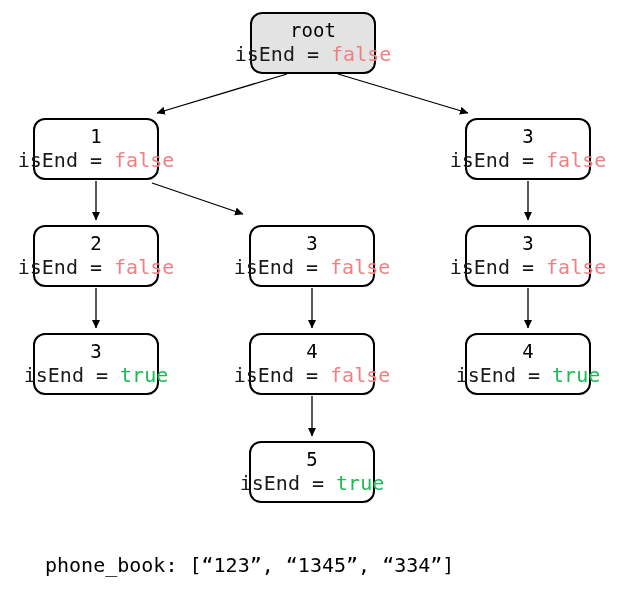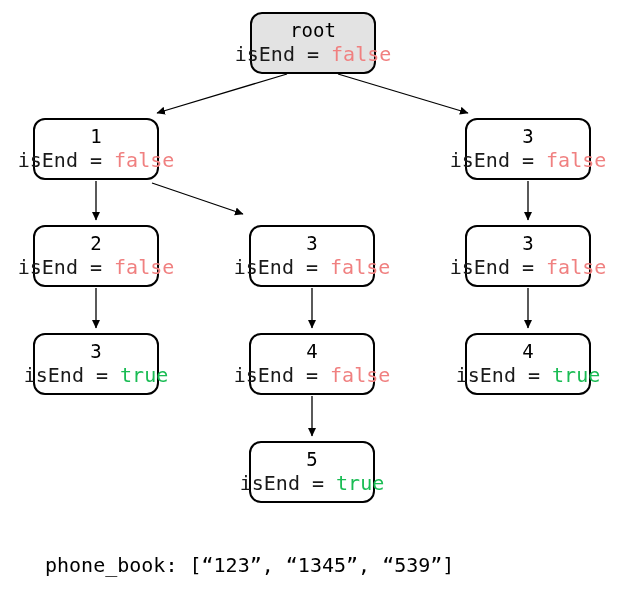--- a/index.html
+++ b/index.html
@@ -109,15 +109,15 @@
     </div>
   </div>
 
   <div class="node" style="left:249px;top:441px;">
     <div class="node-label">5</div>
     <div class="node-prop">
       <span>isEnd =</span><span class="val" style="color: rgb(26, 188, 84);">true</span>
     </div>
   </div>
 
-  <div class="caption">phone_book: [“123”, “1345”, “539”]</div>
+  <div class="caption">phone_book: [“123”, “1345”, “334”]</div>
 
 </div>
 
 </body></html>

